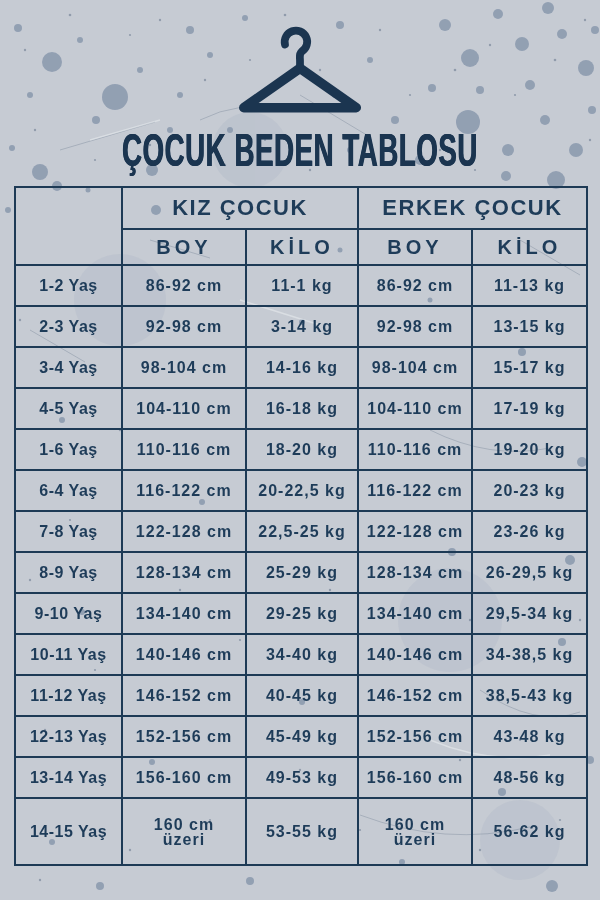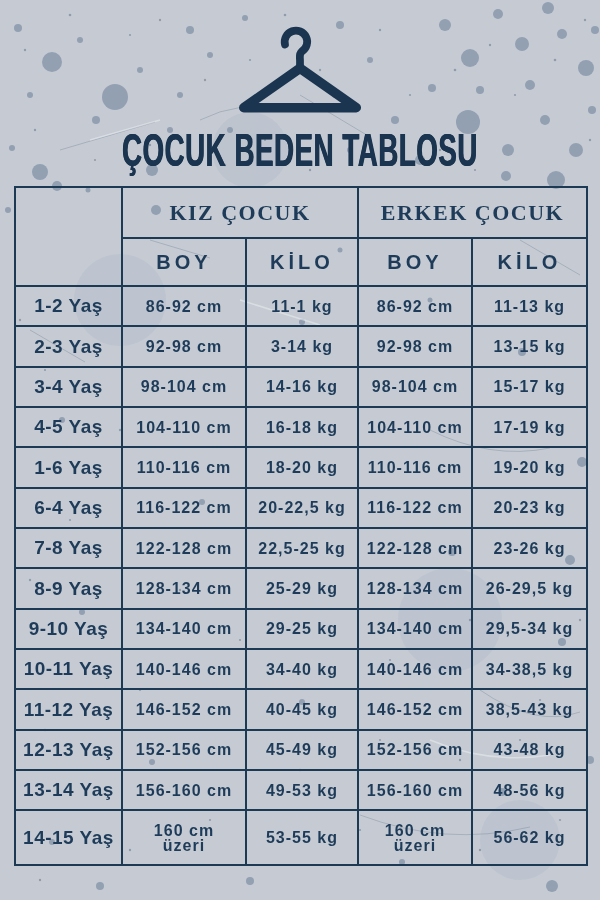--- a/index.html
+++ b/index.html
@@ -23,25 +23,25 @@
   table.size-table {
     position:absolute; left:14px; top:186px; z-index:1;
     width:572px; height:680px;
     border-collapse:collapse; table-layout:fixed;
   }
   .size-table th, .size-table td {
     border:2px solid #1d3a55; padding:0;
     text-align:center; vertical-align:middle;
     color:#1e3c59; font-weight:bold;
   }
-  tr.group-row { height:51px;font-family:Liberation Serif, serif; }
-  tr.sub-row { height:48px; }
+  tr.group-row { height:42px; }
+  tr.sub-row { height:36px; }
   tr.group-row th { font-size:22px; letter-spacing:1.5px; }
   tr.sub-row th { font-size:20px; letter-spacing:4px; }
-  tbody th.age { font-size:19px; letter-spacing:0.5px; }
+  tbody th.age { font-size:16px; letter-spacing:0.5px; }
   tbody td { font-size:16px; letter-spacing:1px; white-space:pre-line; line-height:0.95;margin-left:26px; }
 </style>
 </head>
 <body>
 
 <div class="poster">
 
   <svg class="texture" width="600" height="900" viewBox="0 0 600 900" aria-hidden="true">
     <rect width="600" height="900" fill="#c6cbd3"></rect>
     <g fill="#9aa7ba" opacity="0.18">

